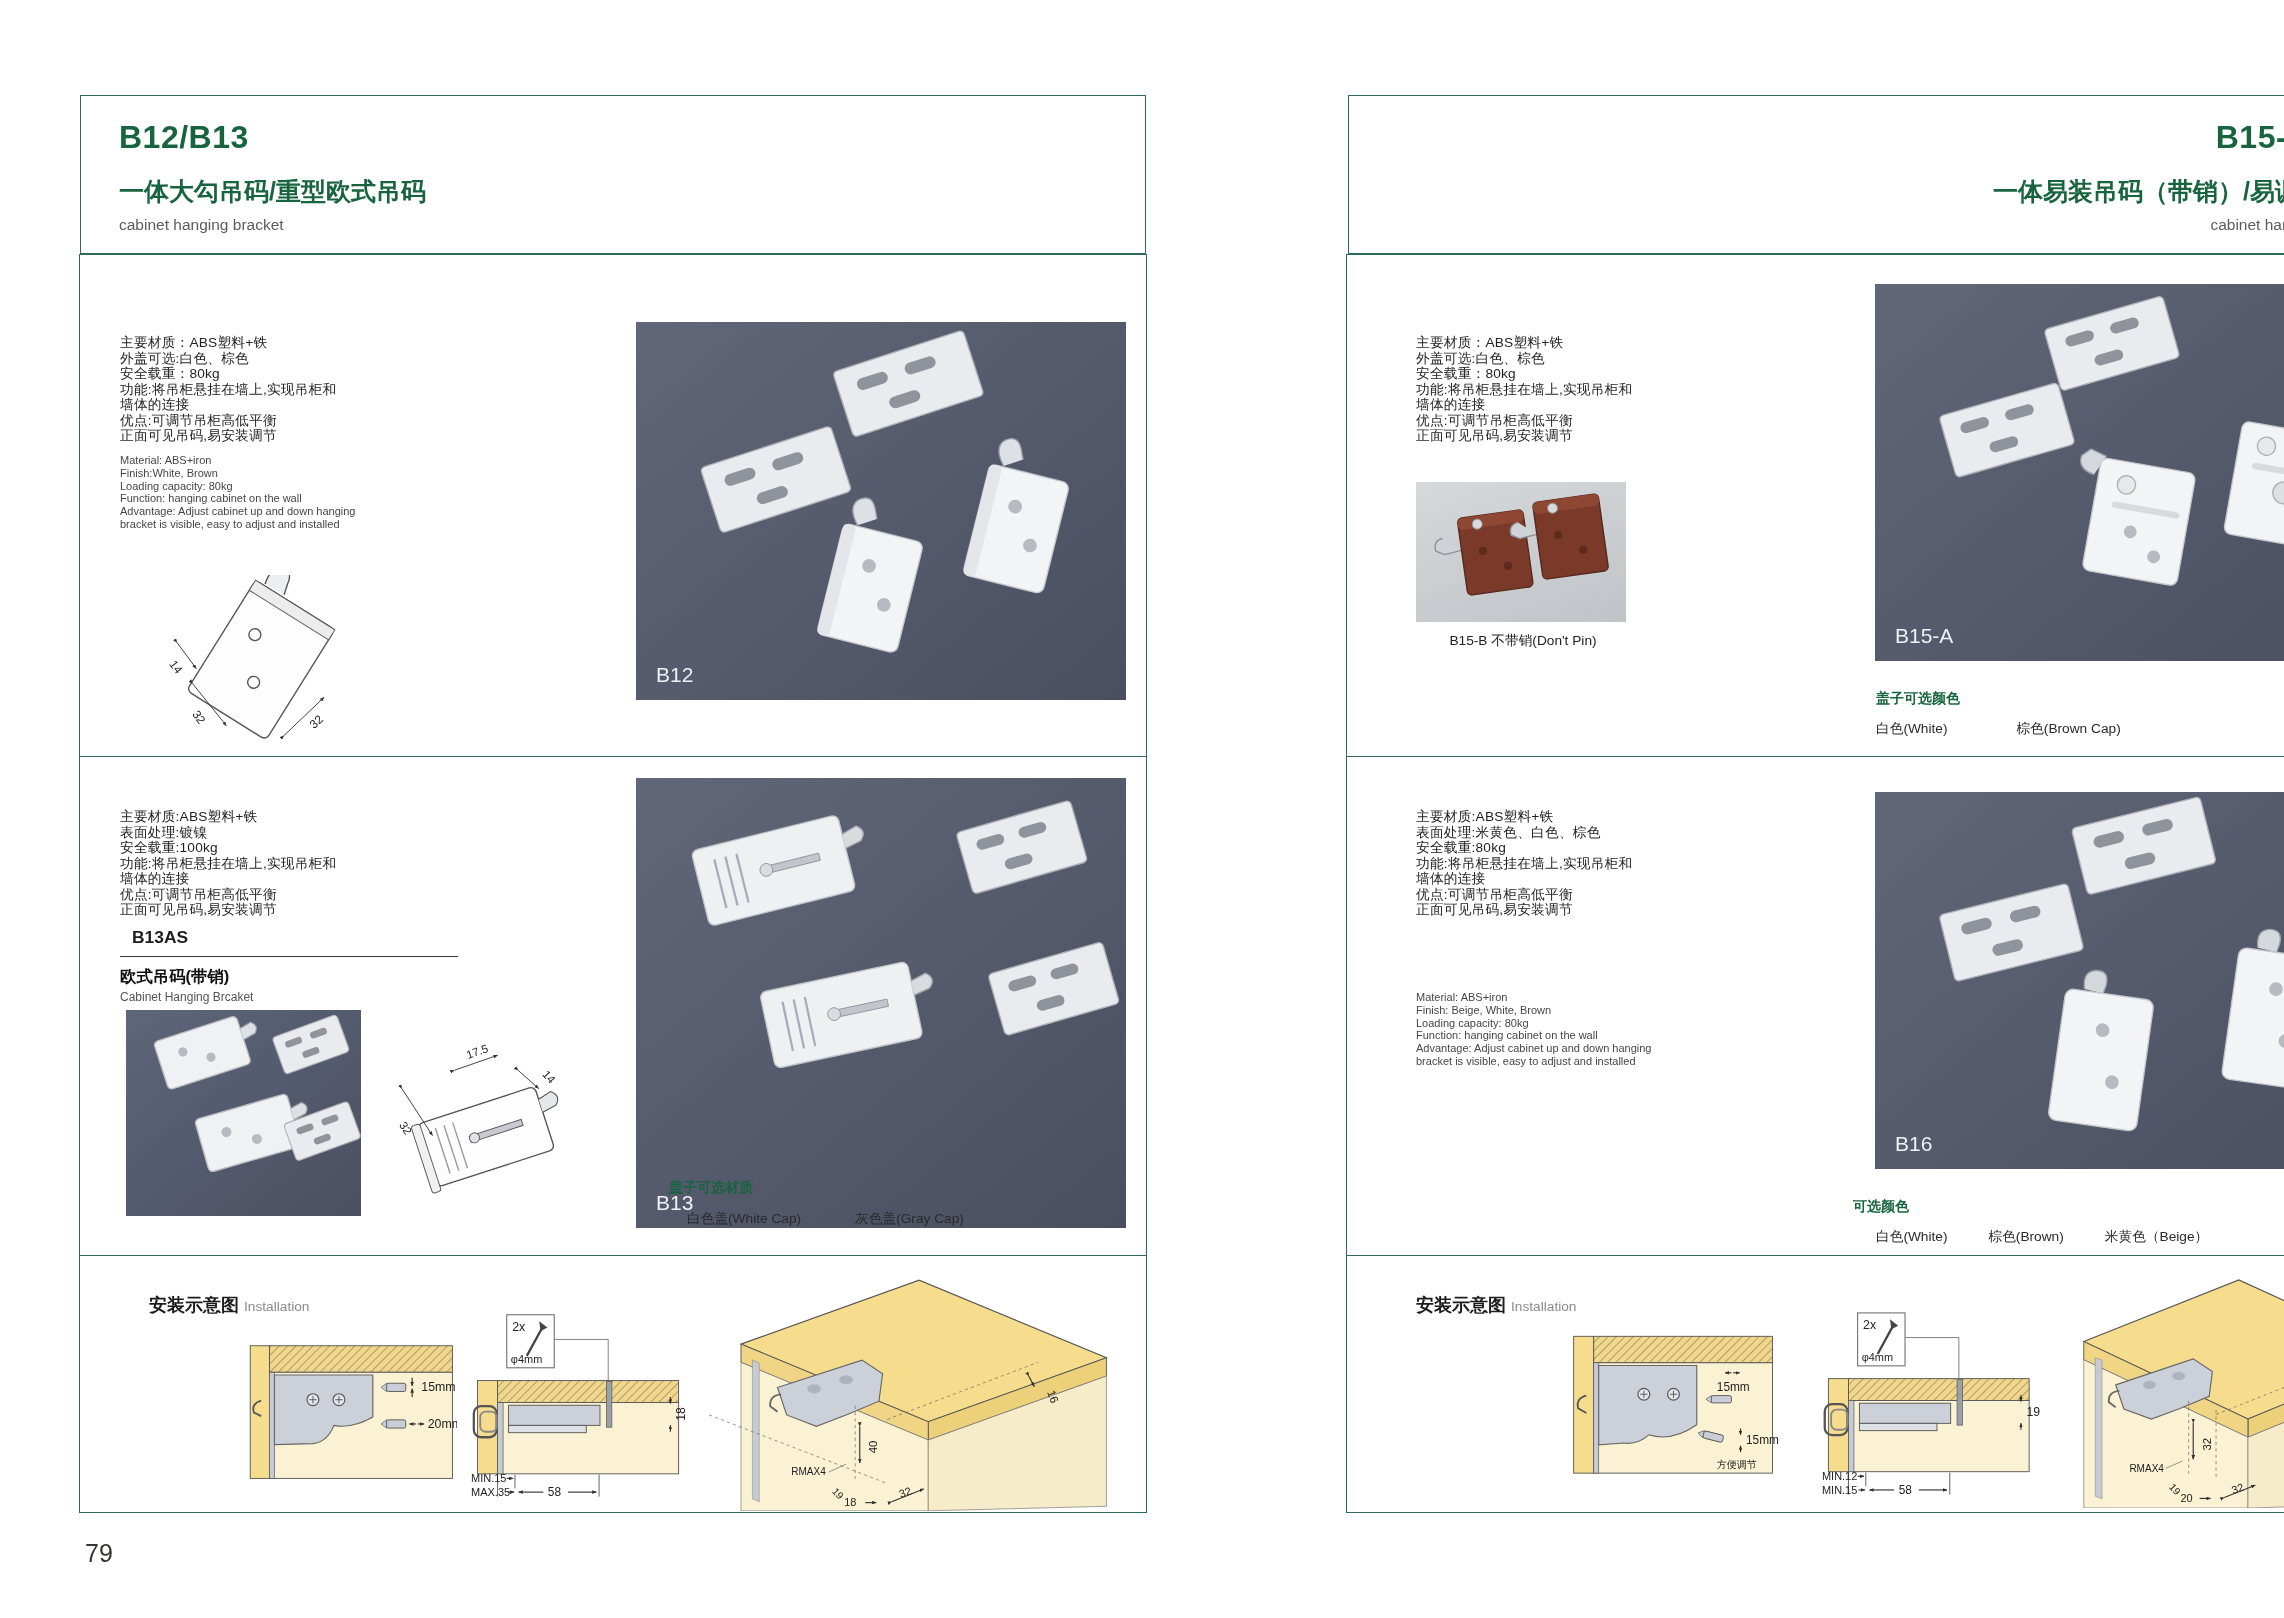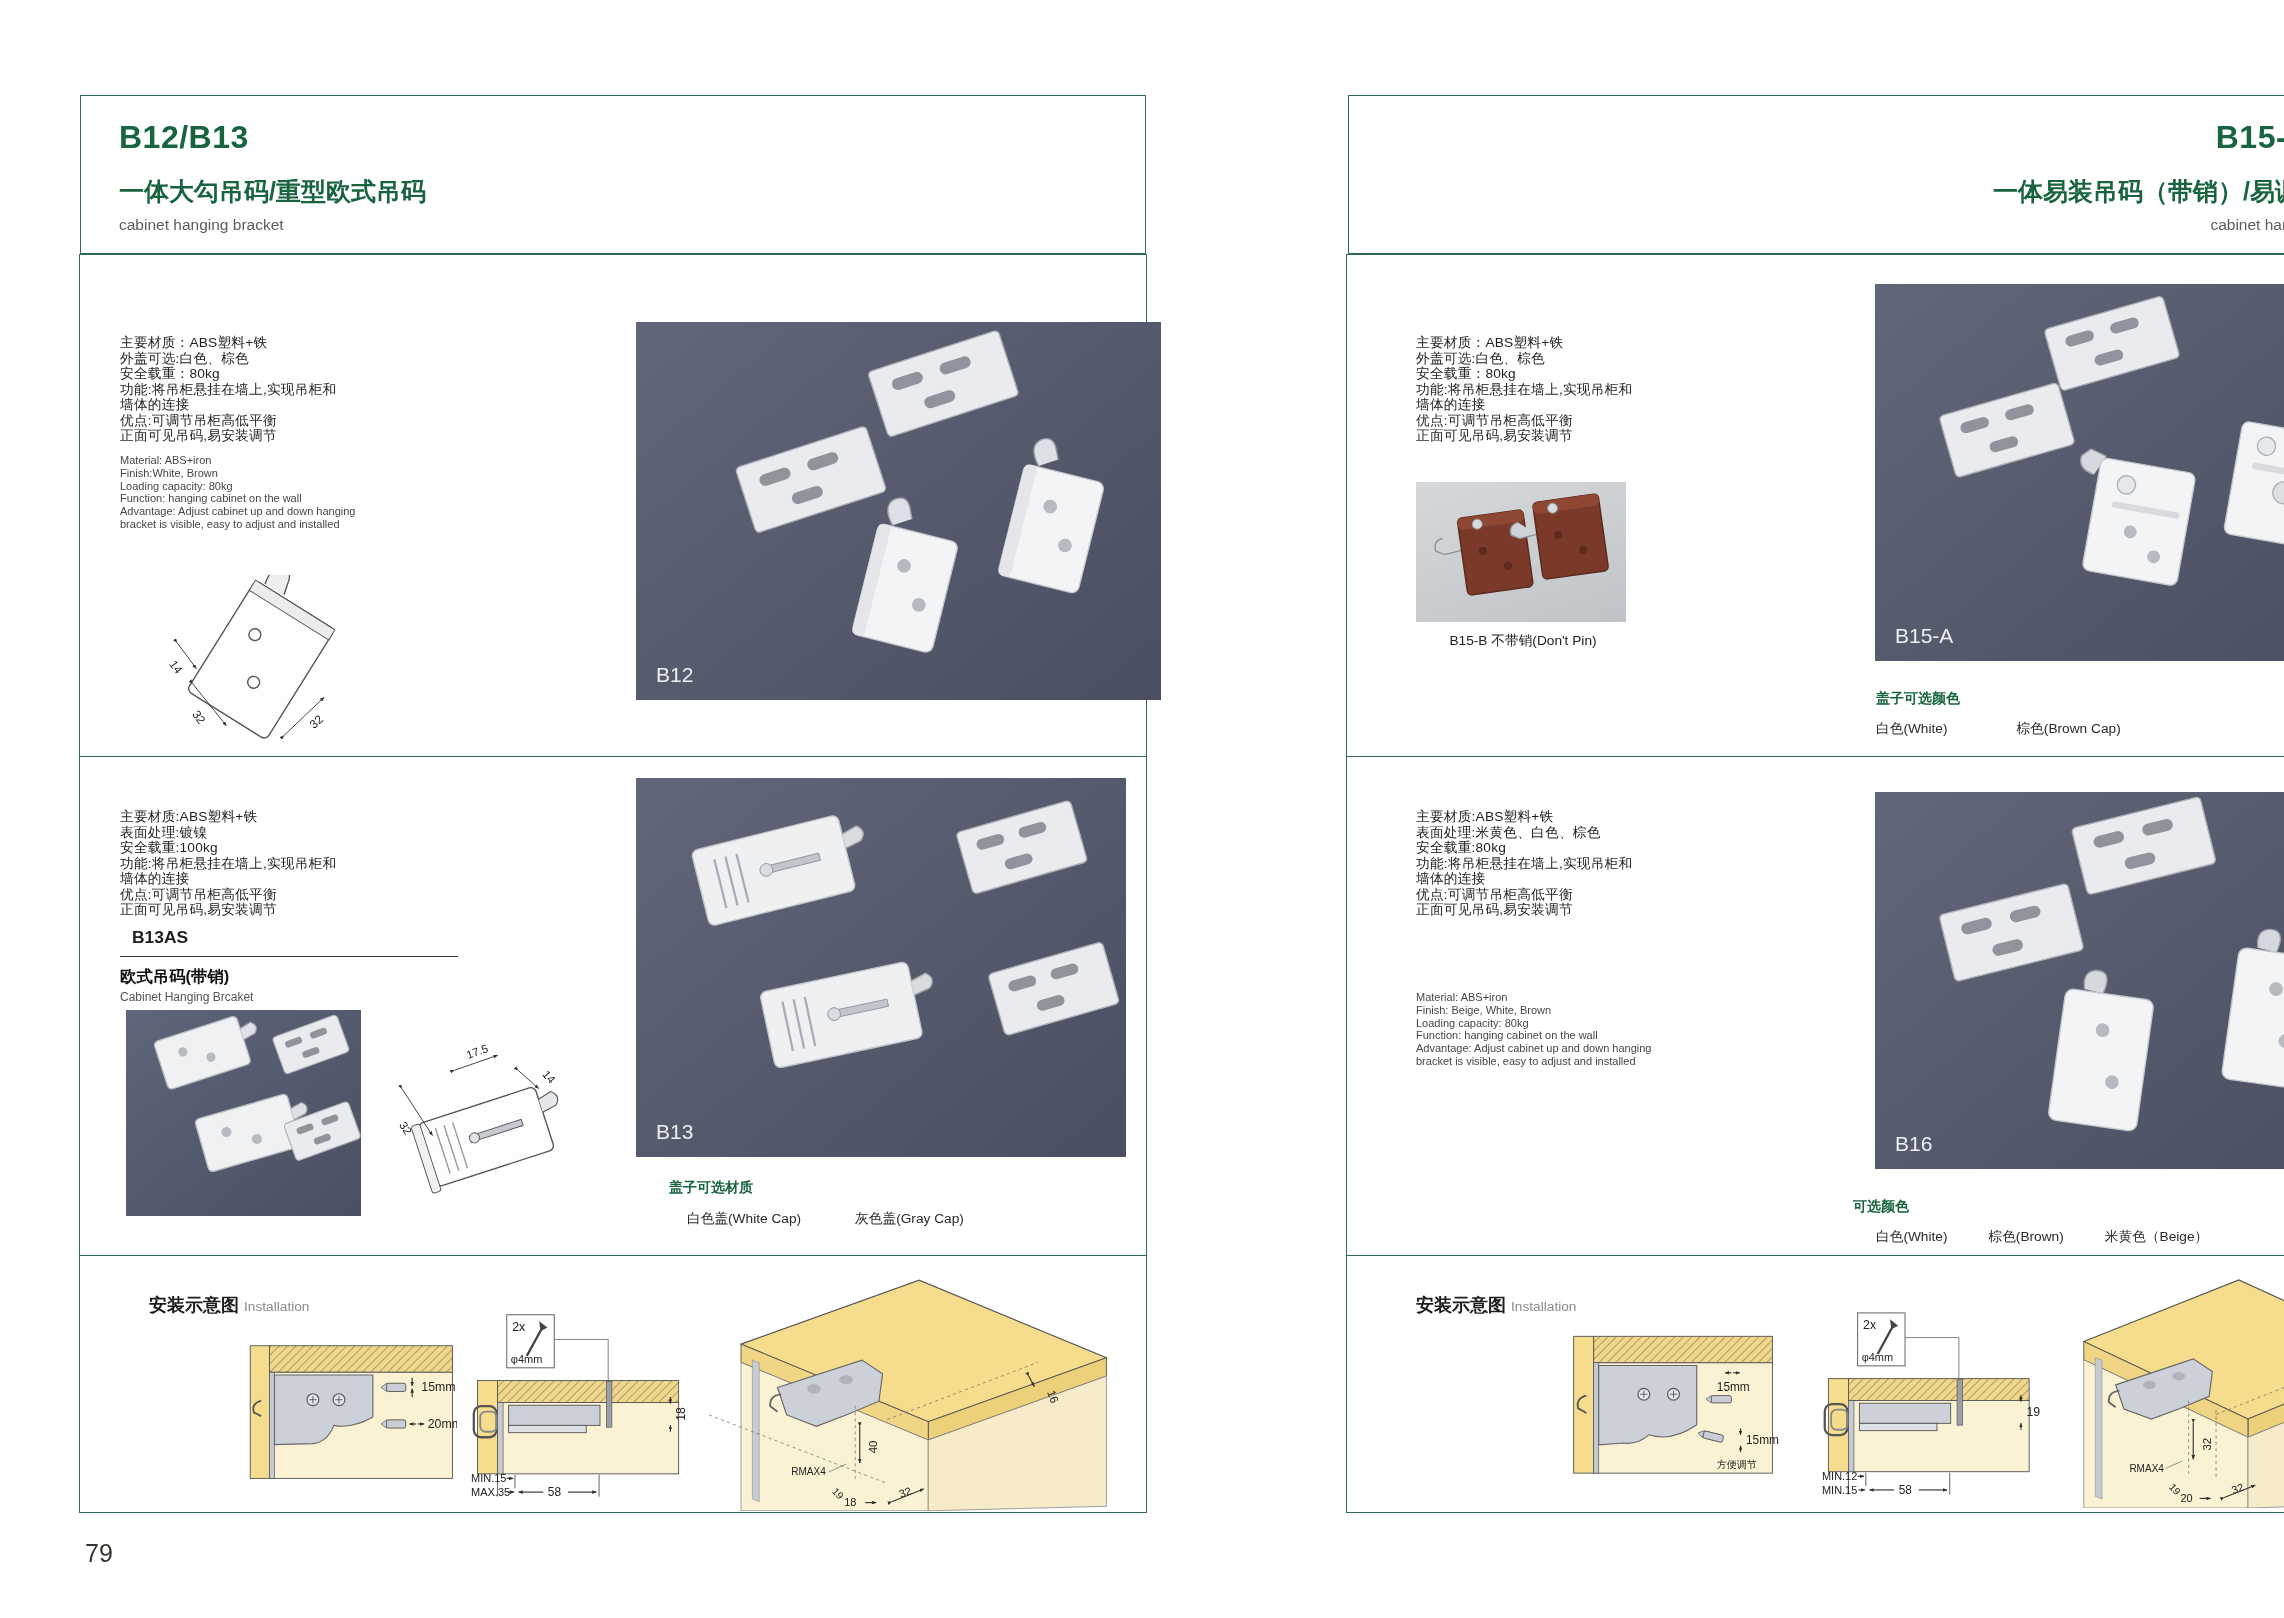--- a/index.html
+++ b/index.html
@@ -82,21 +82,21 @@
       <circle cx="305" cy="232" r="13" fill="#fff" stroke="#555" stroke-width="3"></circle>
     </g>
     <line x1="118" y1="148" x2="160" y2="205" stroke="#333" stroke-width="2" marker-start="url(#arw)" marker-end="url(#arw)"></line>
     <text transform="rotate(54 100 195)" x="100" y="195" font-size="26">14</text>
     <line x1="152" y1="238" x2="226" y2="330" stroke="#333" stroke-width="2" marker-start="url(#arw)" marker-end="url(#arw)"></line>
     <text transform="rotate(54 150 305)" x="150" y="305" font-size="26">32</text>
     <line x1="352" y1="352" x2="440" y2="268" stroke="#333" stroke-width="2" marker-start="url(#arw)" marker-end="url(#arw)"></line>
     <text transform="rotate(-42 418 338)" x="418" y="338" font-size="26">32</text>
   </svg>
 
-  <div class="photo" style="left:556px;top:67px;width:490px;height:378px;padding-left:35px;">
+  <div class="photo" style="left:556px;top:67px;width:490px;height:378px;">
     <svg width="490" height="378" viewBox="0 0 1072 828">
       <g transform="translate(430,110) rotate(-18)">
         <rect width="300" height="150" rx="10" fill="#e9ebee" stroke="#aeb1b6" stroke-width="3"></rect>
         <rect x="42" y="32" width="70" height="26" rx="13" fill="#8f939c"></rect>
         <rect x="152" y="32" width="70" height="26" rx="13" fill="#8f939c"></rect>
         <rect x="97" y="92" width="70" height="26" rx="13" fill="#8f939c"></rect>
       </g>
       <g transform="translate(140,320) rotate(-18)">
         <rect width="300" height="150" rx="10" fill="#e9ebee" stroke="#aeb1b6" stroke-width="3"></rect>
         <rect x="42" y="32" width="70" height="26" rx="13" fill="#8f939c"></rect>
@@ -176,21 +176,21 @@
       <path d="M365,195 l30,-8 q20,16 2,32 l-32,6" fill="#e5e7ea" stroke="#555" stroke-width="2.5"></path>
     </g>
     <line x1="45" y1="135" x2="112" y2="238" stroke="#333" stroke-width="2" marker-start="url(#arw)" marker-end="url(#arw)"></line>
     <text transform="rotate(57 38 215)" x="38" y="215" font-size="25">32</text>
     <line x1="160" y1="95" x2="255" y2="62" stroke="#333" stroke-width="2" marker-start="url(#arw)" marker-end="url(#arw)"></line>
     <text transform="rotate(-19 190 70)" x="190" y="70" font-size="25">17.5</text>
     <line x1="300" y1="95" x2="345" y2="135" stroke="#333" stroke-width="2" marker-start="url(#arw)" marker-end="url(#arw)"></line>
     <text transform="rotate(48 352 105)" x="352" y="105" font-size="25">14</text>
   </svg>
 
-  <div class="photo" style="left:556px;top:523px;width:490px;height:379px;">
+  <div class="photo" style="left:556px;top:523px;width:490px;height:450px;">
     <svg width="490" height="379" viewBox="0 0 1072 830">
       <g transform="translate(120,160) rotate(-14)">
         <rect width="330" height="170" rx="14" fill="#eef0f2" stroke="#c3c6ca" stroke-width="3"></rect>
         <line x1="45" y1="30" x2="45" y2="140" stroke="#aab" stroke-width="5"></line>
         <line x1="70" y1="30" x2="70" y2="140" stroke="#aab" stroke-width="5"></line>
         <line x1="95" y1="30" x2="95" y2="140" stroke="#aab" stroke-width="5"></line>
         <rect x="140" y="72" width="130" height="16" fill="#c2c6cc" stroke="#9096a0" stroke-width="2"></rect>
         <circle cx="150" cy="80" r="14" fill="#d9dce0" stroke="#9096a0" stroke-width="2"></circle>
         <path d="M330,44 l34,-10 q22,16 2,34 l-36,8" fill="#d9dbde" stroke="#a0a3a9" stroke-width="3"></path>
       </g>

